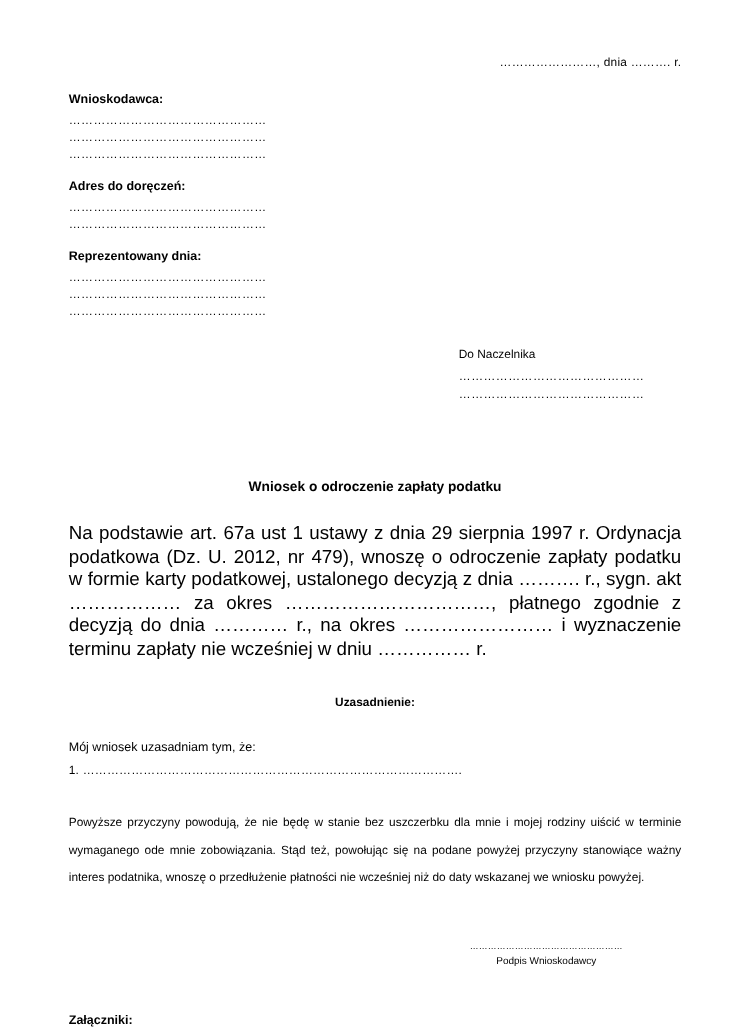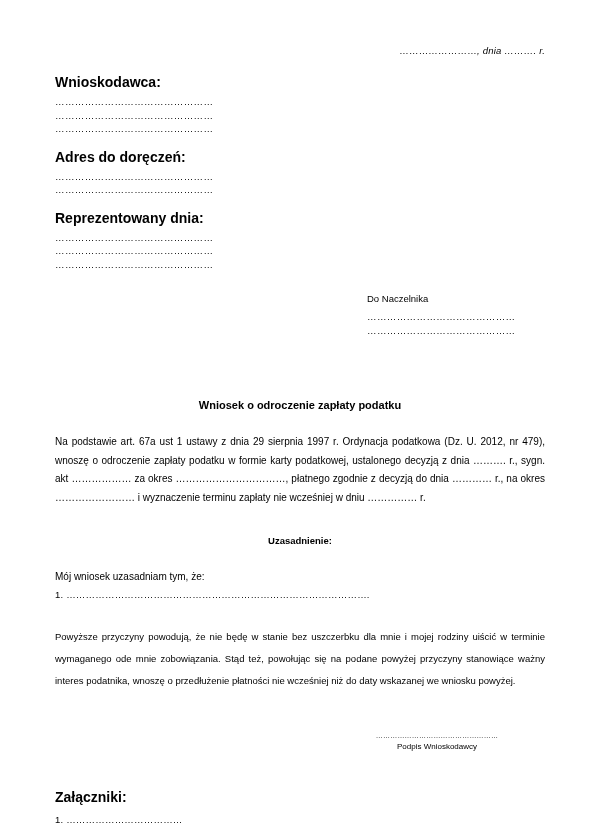--- a/index.html
+++ b/index.html
@@ -26,24 +26,23 @@
     position: absolute;
     left: 55px;
     top: 45px;
     width: 490px;
   }
   .date-line {
     text-align: right;
     font-size: 9.5px;
     letter-spacing: 0.2px;
     margin-bottom: 18px;
-    font-style: italic;
   }
   .block-label {
-    font-size: 14px;
+    font-size: 10px;
     font-weight: bold;
     margin-bottom: 5px;
   }
   .dots-line {
     font-size: 9.5px;
     letter-spacing: 0.4px;
     line-height: 13.5px;
     color: #000;
     white-space: nowrap;
   }
@@ -62,21 +61,21 @@
     line-height: 14px;
   }
   .title {
     text-align: center;
     font-size: 11px;
     font-weight: bold;
     margin-top: 61px;
     margin-bottom: 22px;
   }
   .para {
-    font-size: 10px;
+    font-size: 15px;
     line-height: 18.5px;
     text-align: justify;
   }
   .section-head {
     text-align: center;
     font-size: 9.5px;
     font-weight: bold;
     margin-top: 28px;
     margin-bottom: 22px;
   }

